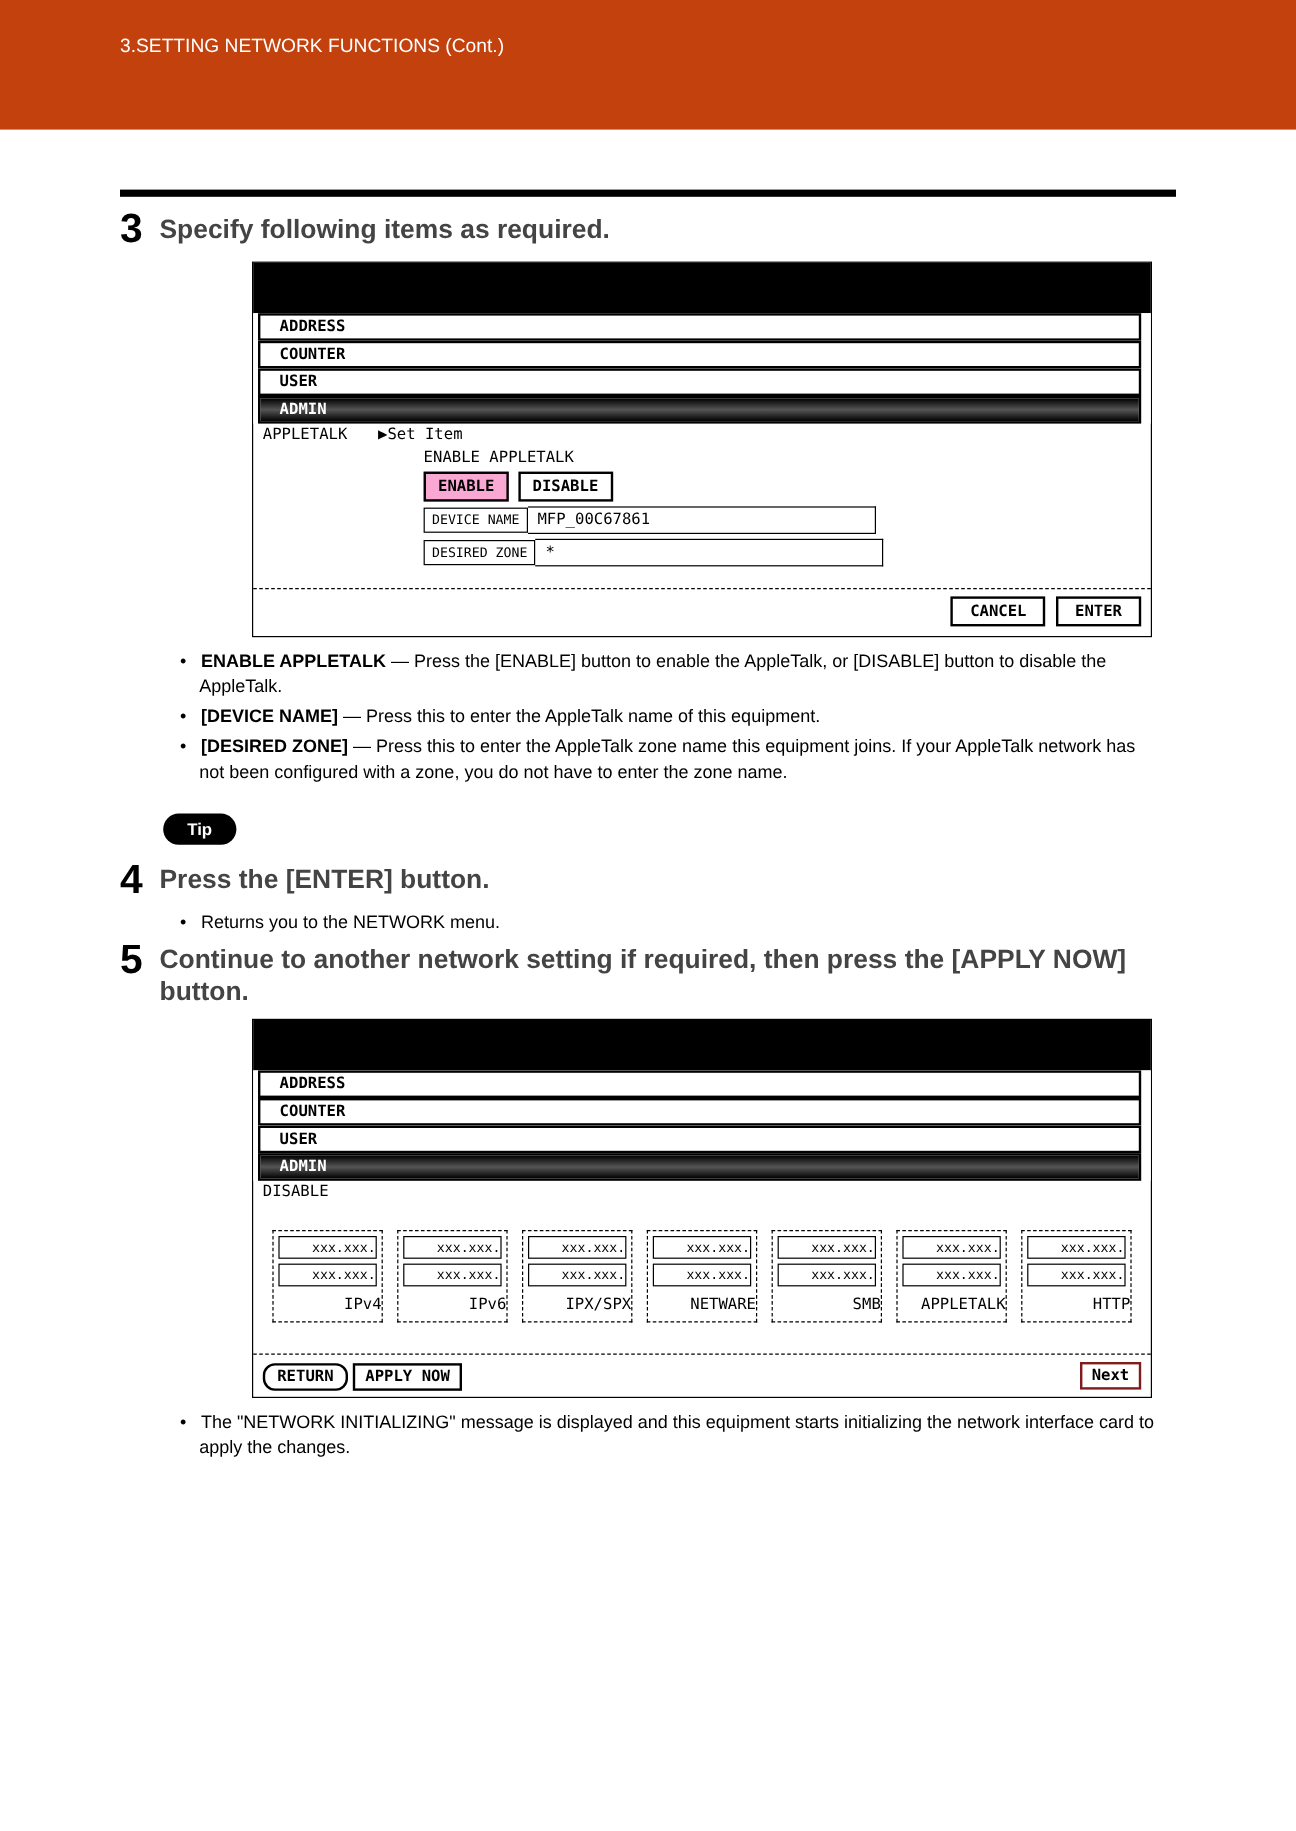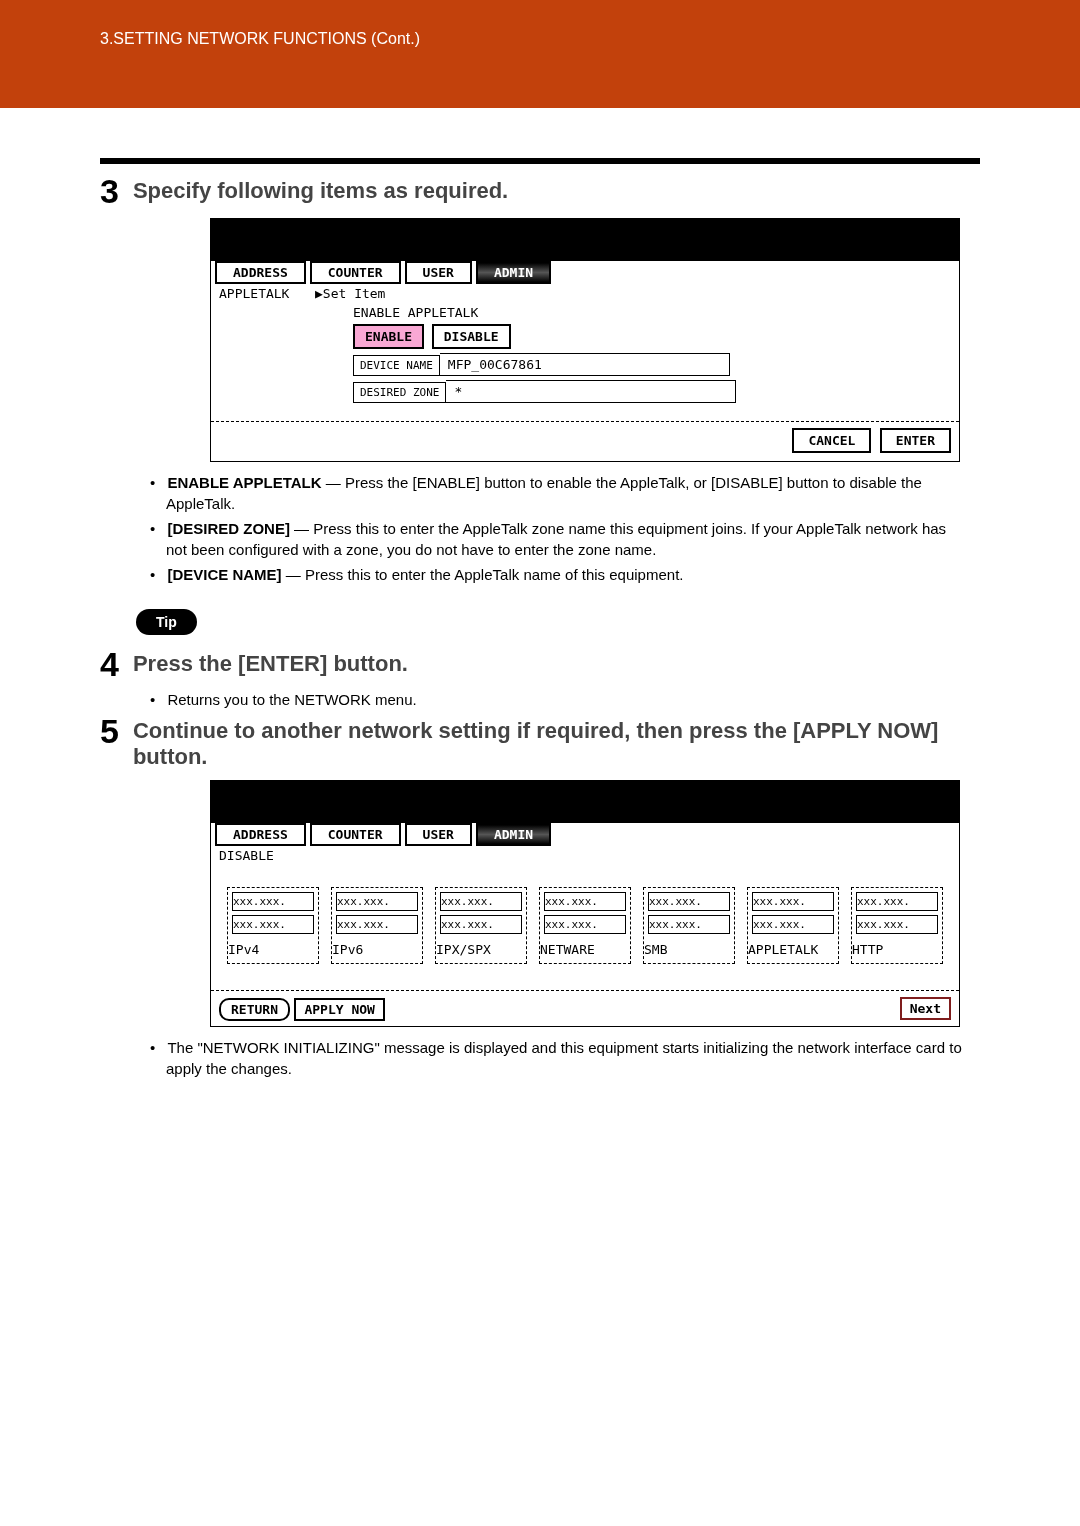--- a/index.html
+++ b/index.html
@@ -5,42 +5,42 @@
   * { margin: 0; padding: 0; box-sizing: border-box; }
   body { font-family: Arial, Helvetica, sans-serif; background: #fff; width: 1080px; }
   .top-bar { background: #c2410c; color: #fff; padding: 30px 100px 60px; font-size: 16px; }
   .content { padding: 50px 100px 40px 100px; position: relative; }
   .divider-thick { border-top: 6px solid #000; margin-bottom: 10px; }
   .step { display: flex; align-items: flex-start; margin-bottom: 8px; }
   .step-num { font-size: 34px; font-weight: bold; margin-right: 14px; line-height: 1; }
   .step-title { font-size: 22px; font-weight: bold; color: #444; padding-top: 4px; }
   .screen { margin: 10px auto 10px 110px; width: 750px; background: #fff; border: 1px solid #000; }
   .screen-black { background: #000; height: 42px; }
-  .tabs-row { display: flex; background: #fff; padding: 0 4px; }
+  .tabs-row { display: flex; background: #fff; padding: 0 4px; flex-direction: column; }
   .tab-btn { font-family: monospace; font-weight: bold; font-size: 13px; border: 2px solid #000; padding: 2px 16px; margin-right: 4px; background: #fff; }
   .tab-btn.active { background: linear-gradient(#000,#555,#000); color: #fff; border: 2px solid #000; }
   .screen-content { padding: 2px 8px 8px; font-family: monospace; font-size: 13px; }
   .screen-label-row { display: flex; }
   .screen-sub { margin-left: 96px; }
   .row-line { margin: 4px 0; }
   .btn-enable { border: 2px solid #000; background: #f9a8d4; display: inline-block; padding: 3px 10px; font-family: monospace; font-weight: bold; }
   .btn-plain { border: 2px solid #000; background: #fff; display: inline-block; padding: 3px 10px; font-family: monospace; font-weight: bold; }
   .field-label { border: 1px solid #000; display: inline-block; padding: 3px 6px; font-size: 11px; background: #fff; }
   .field-val { border: 1px solid #000; border-left: none; display: inline-block; padding: 3px 8px; min-width: 290px; }
   .hr-sep { border: none; border-top: 1px dashed #000; margin: 6px 0; }
   .btn-row-right { text-align: right; padding: 0 8px 8px; }
   .btn-action { border: 2px solid #000; display: inline-block; padding: 3px 14px; font-family: monospace; font-weight: bold; margin-left: 4px; }
   .body-text { margin-left: 50px; margin-right: 10px; font-size: 15px; line-height: 1.4; }
   .body-text ul { list-style: none; }
   .body-text li::before { content: "• "; margin-left: -16px; margin-right: 8px; }
   .body-text li { padding-left: 16px; margin: 4px 0; }
   .tip-pill { background: #000; color: #fff; font-weight: bold; font-size: 14px; border-radius: 18px; padding: 5px 20px; display: inline-block; margin: 20px 0 12px 36px; }
   .tip-text { margin: 0 30px 30px 36px; font-size: 15px; line-height: 1.45; }
   .net-grid { display: flex; gap: 12px; padding: 24px 8px 18px; }
-  .net-item { border: 1px dashed #000; width: 96px; text-align: left; }
+  .net-item { border: 1px dashed #000; width: 96px; text-align: right; }
   .net-box { border: 1px solid #000; margin: 4px; padding: 2px 0; font-size: 11px; font-family: monospace; }
   .net-lbl { font-family: monospace; font-size: 13px; padding: 4px 0 6px; }
   .bottom-row { display: flex; justify-content: space-between; align-items: center; padding: 6px 8px; border-top: 1px dashed #000; }
   .btn-return { border: 2px solid #000; padding: 2px 10px; font-family: monospace; font-weight: bold; border-radius: 10px; }
   .btn-apply { border: 2px solid #000; padding: 2px 8px; font-family: monospace; font-weight: bold; }
   .btn-next { border: 2px solid #7f1d1d; padding: 2px 8px; font-family: monospace; font-weight: bold; }
   .footer { display: flex; align-items: center; padding: 400px 100px 30px; }
 </style>
 </head>
 <body>
@@ -90,22 +90,22 @@
     <hr class="hr-sep">
     <div class="btn-row-right">
       <span class="btn-action">CANCEL</span>
       <span class="btn-action">ENTER</span>
     </div>
   </div>
 
   <div class="body-text">
     <ul>
       <li><b>ENABLE APPLETALK</b><span> — Press the [ENABLE] button to enable the AppleTalk, or [DISABLE] button to disable the AppleTalk.</span></li>
+      <li><b>[DEVICE NAME]</b><span> — Press this to enter the AppleTalk name of this equipment.</span></li>
       <li><b>[DESIRED ZONE]</b><span> — Press this to enter the AppleTalk zone name this equipment joins.  If your AppleTalk network has not been configured with a zone, you do not have to enter the zone name.</span></li>
-      <li><b>[DEVICE NAME]</b><span> — Press this to enter the AppleTalk name of this equipment.</span></li>
     </ul>
   </div>
 
   <div class="tip-pill">Tip</div>
 
   
   <div class="step">
     <span class="step-num">4</span>
     <span class="step-title">Press the [ENTER] button.</span>
   </div>

